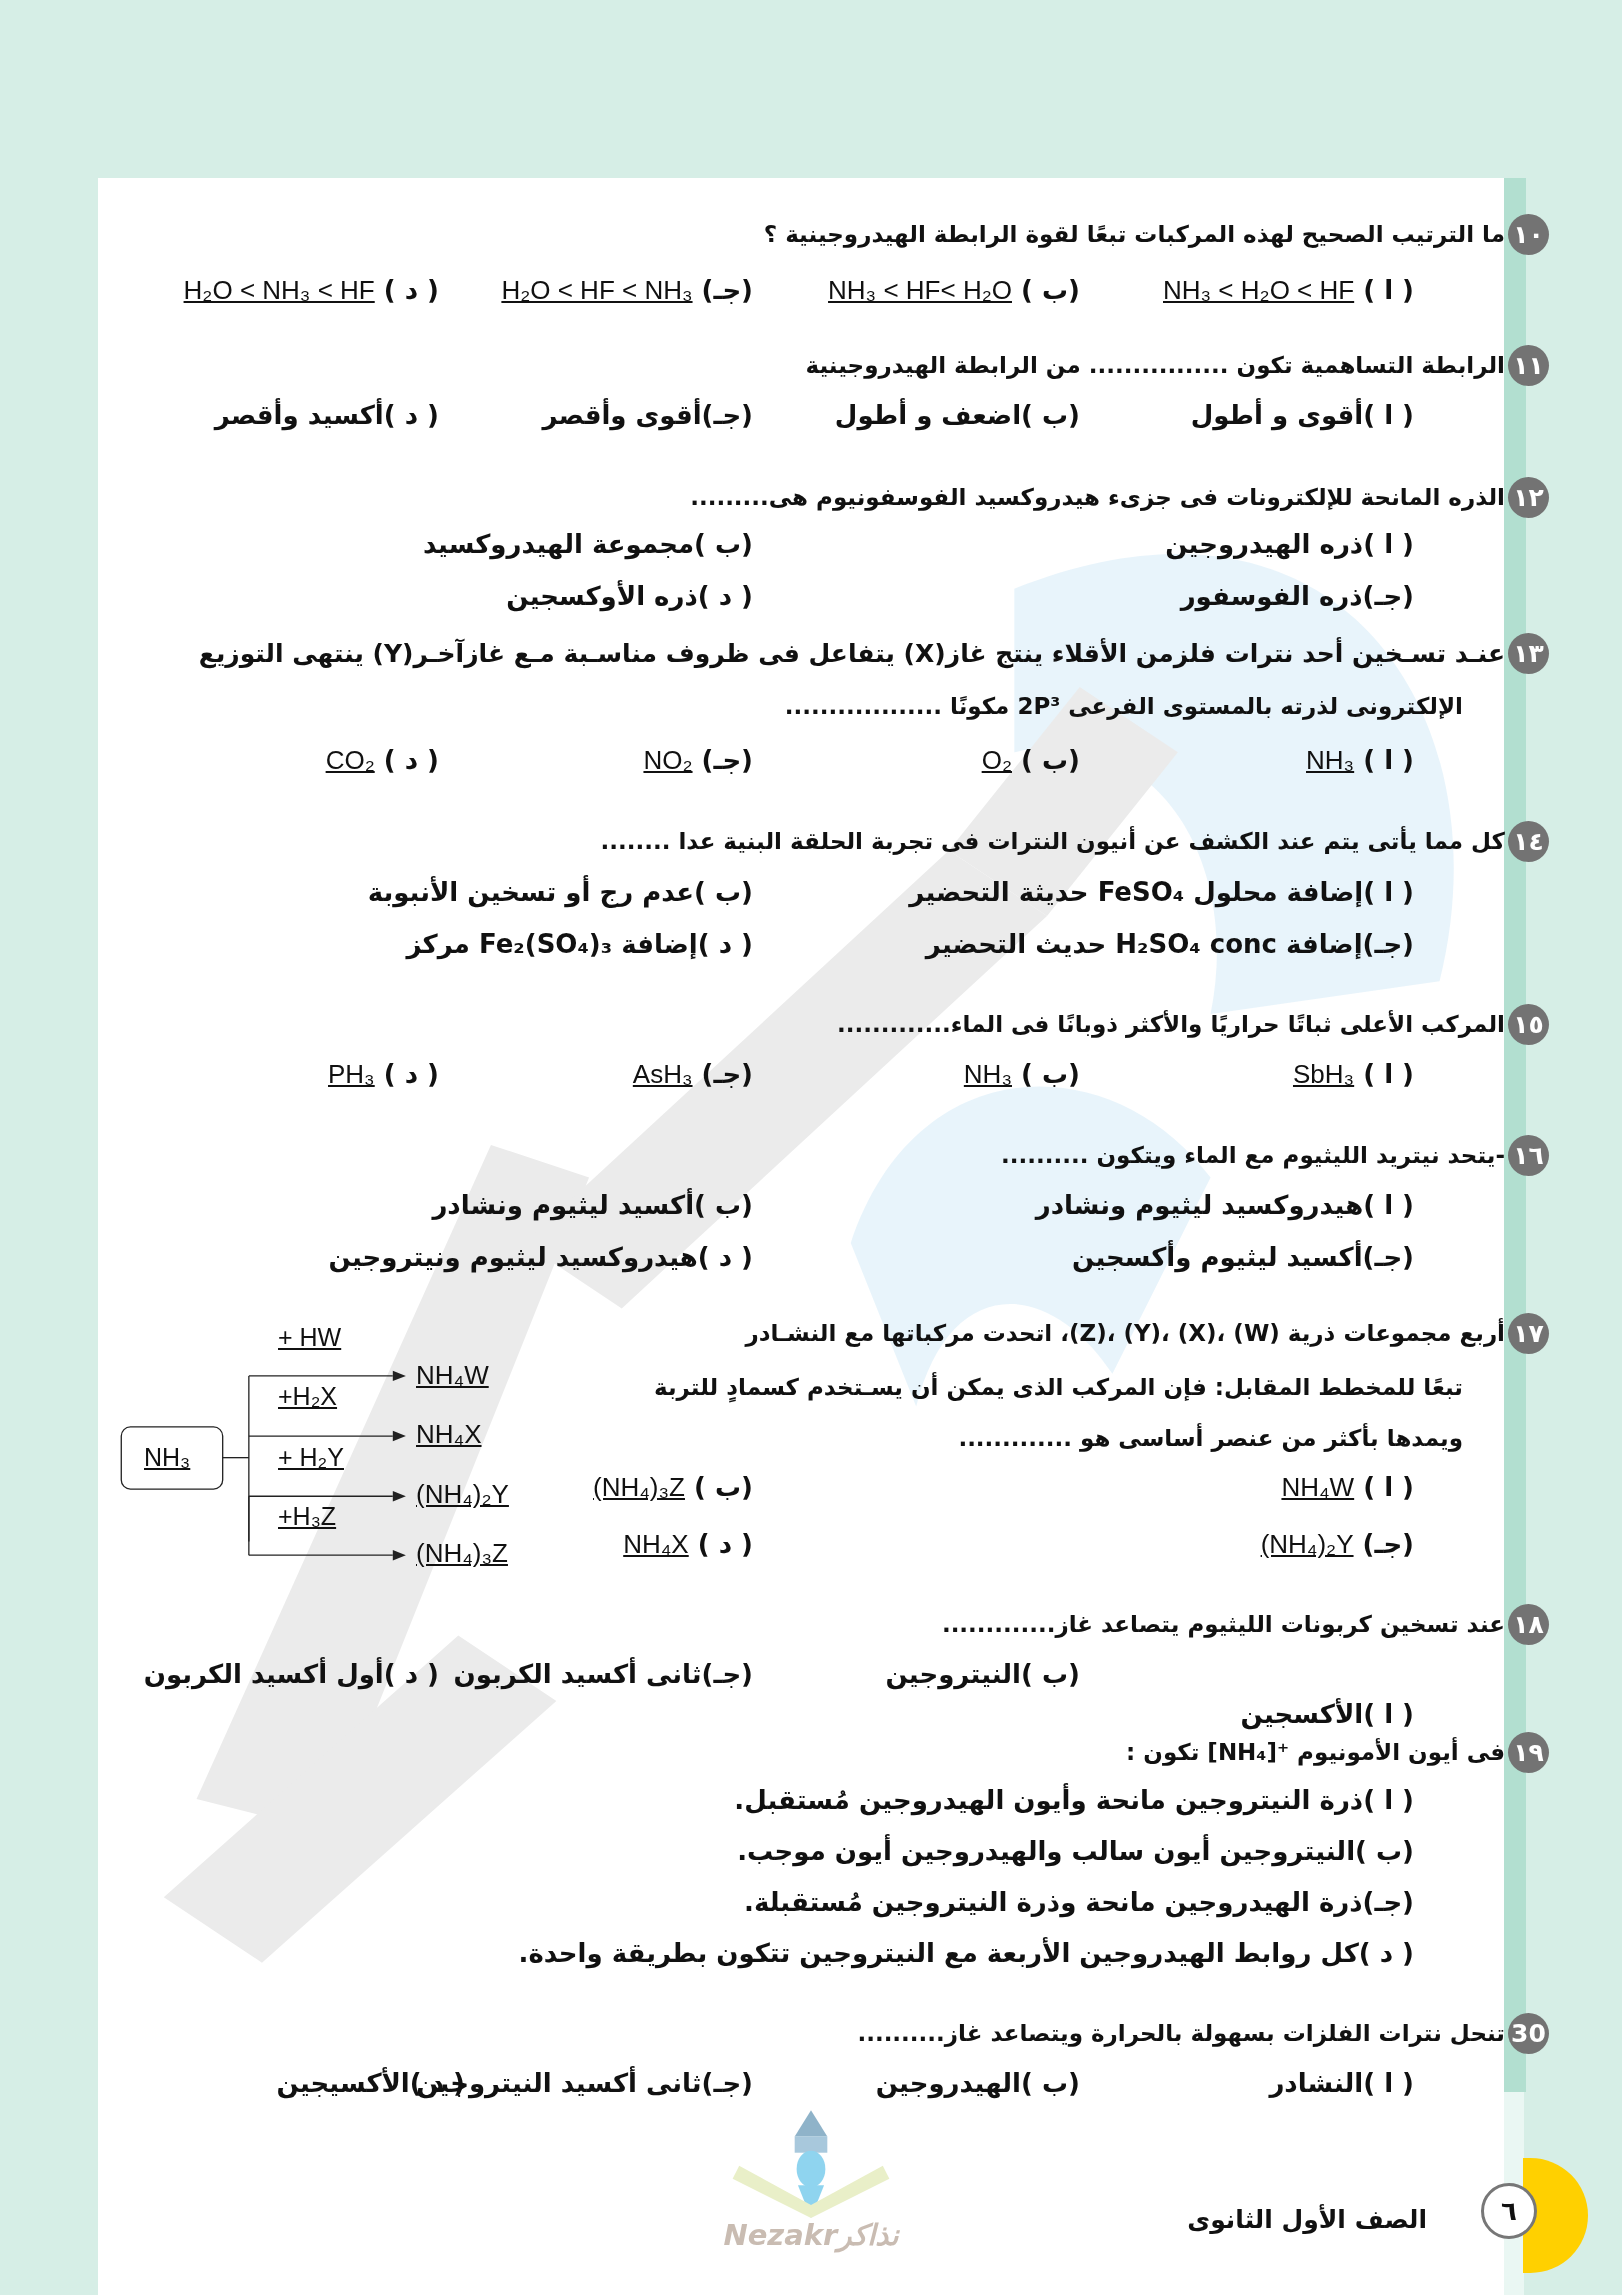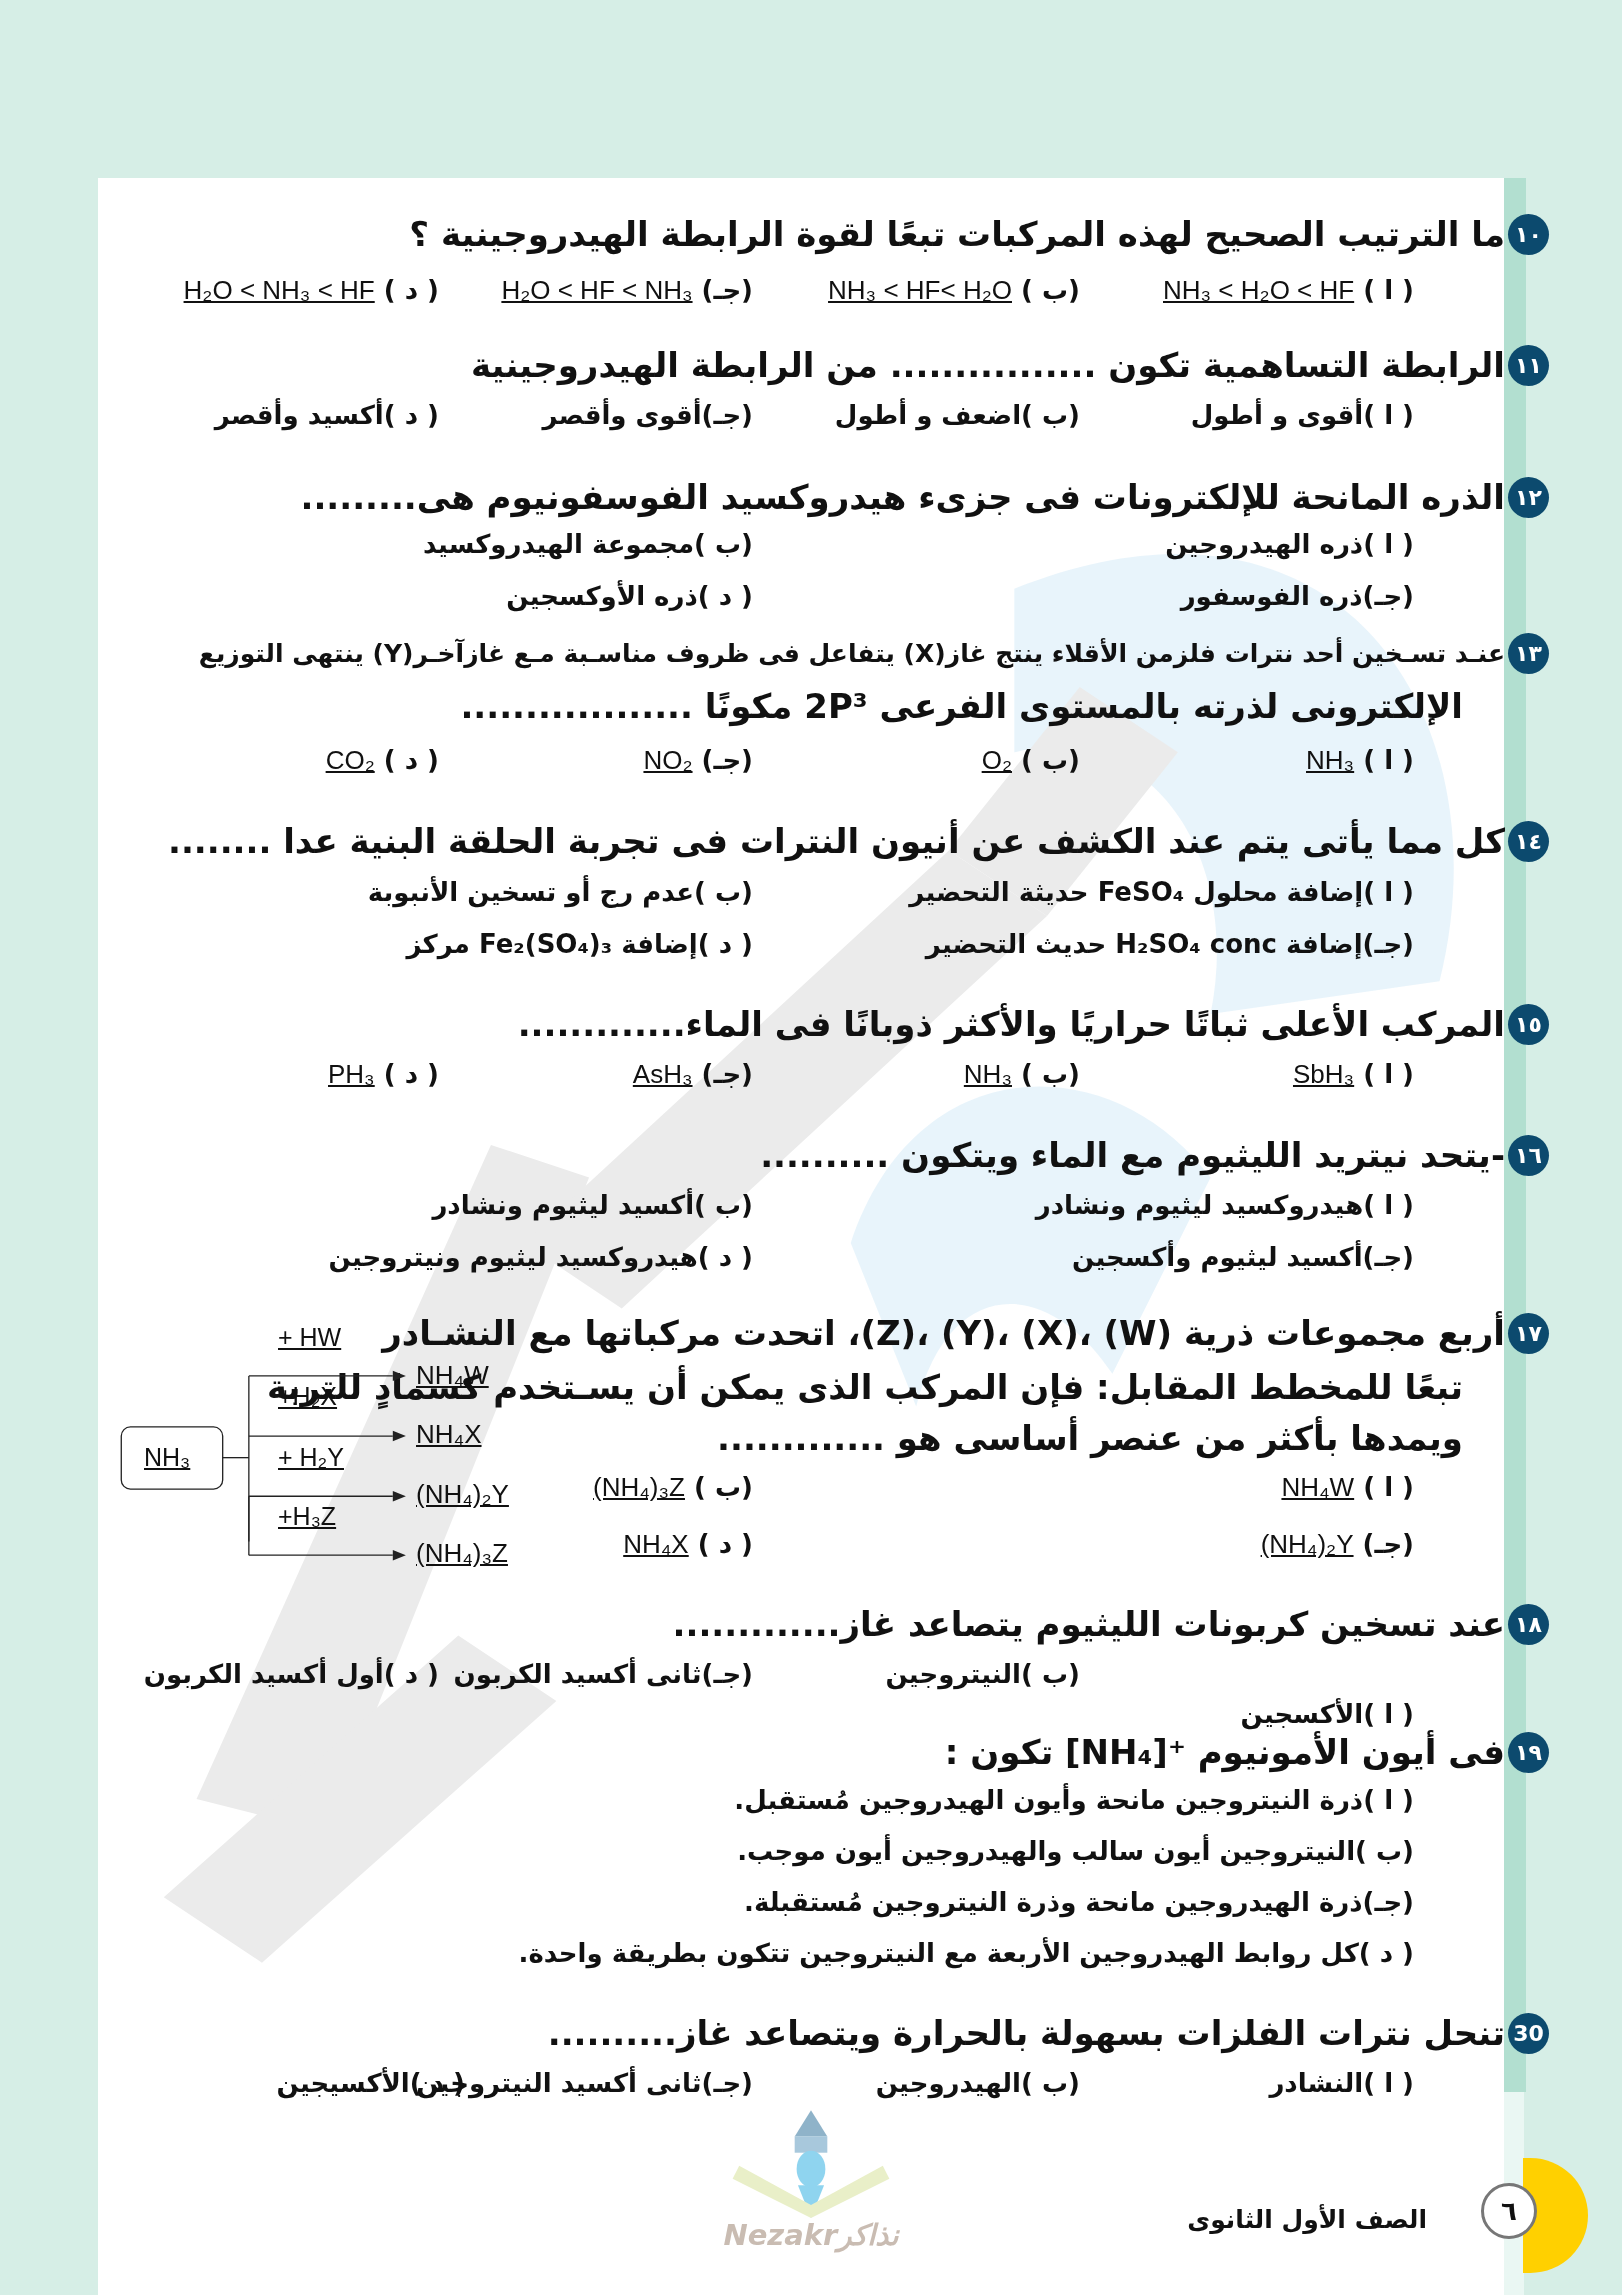--- a/index.html
+++ b/index.html
@@ -11,24 +11,24 @@
   .sheet {
     position:absolute; left:98px; top:178px; width:1406px; height:2118px;
     background:#ffffff;
   }
   .stripe-top { position:absolute; left:1504px; top:178px; width:22px; height:1914px; background:#b2dfd0; }
   .stripe-bot { position:absolute; left:1504px; top:2092px; width:19.6px; height:204px; background:#eaf7f3; }
   .wm { position:absolute; left:0; top:0; width:1623px; height:2295px; pointer-events:none; }
   .q { position:absolute; right:118px; direction:rtl; }
   .num {
     position:absolute; right:-44px; width:41px; height:41px; border-radius:50%;
-    background:#0c4a6e; color:#fff; font-weight:bold; font-size:22px;
+    background:#737373; color:#fff; font-weight:bold; font-size:25px;
     display:flex; align-items:center; justify-content:center;
   }
-  .stem { font-size:34px; font-weight:bold; line-height:37px; white-space:nowrap; }
+  .stem { font-size:23px; font-weight:bold; line-height:37px; white-space:nowrap; }
   .opt { position:absolute; font-size:26px; white-space:nowrap; direction:rtl; font-weight:bold; }
   .chem { font-family:"Liberation Sans", sans-serif; font-weight:normal; direction:ltr; unicode-bidi:embed;text-decoration:underline; }
   .diagram { position:absolute; left:118px; top:1309px; width:458px; height:262px; }
   .footer-text { position:absolute; right:196px; top:2205px; font-size:25px; font-weight:bold; direction:rtl; }
   .page-circle {
     position:absolute; left:1481px; top:2183px; width:56px; height:56px; border-radius:50%;
     border:3.3px solid #777; background:#fff; display:flex; align-items:center; justify-content:center;
     font-size:26px; font-weight:bold; box-sizing:border-box;
   }
   .yellow { position:absolute; left:1523px; top:2158px; width:65px; height:115px; background:#ffd000; border-radius:0 65px 65px 0; }

